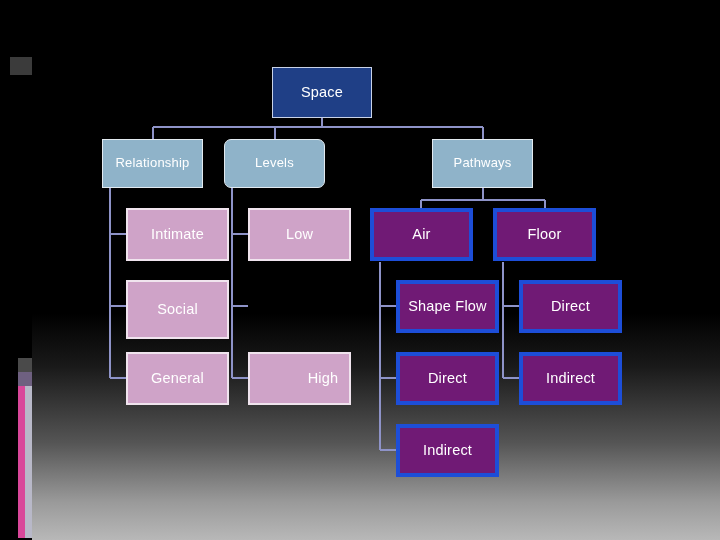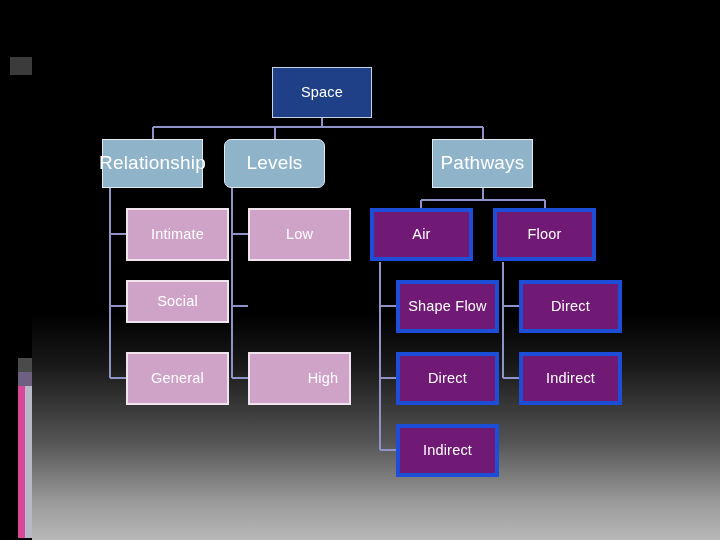--- a/index.html
+++ b/index.html
@@ -78,21 +78,21 @@
     letter-spacing: .2px;
   }
   .n-root {
     background: #1f3f86;
     border: 1px solid #c9d3e8;
     font-size: 14.5px;
   }
   .n-l1 {
     background: #8fb3c9;
     border: 1px solid #e2eaf0;
-    font-size: 19px;
+    font-size: 13px;
   }
   .n-pink {
     background: #cfa3c8;
     border: 2px solid #f0e4ee;
     font-size: 14.5px;
   }
   .n-gray {
     background: #701a75;
     border: 4px solid #1d4ed8;
     font-size: 14.5px;
@@ -158,21 +158,21 @@
   <div class="node n-l1" style="left:224px; top:139px; width:101px; height:49px;border-radius:7px;">
     <span>Levels</span>
   </div>
   <div class="node n-l1" style="left:432px; top:139px; width:101px; height:49px;">
     <span>Pathways</span>
   </div>
 
   <div class="node n-pink" style="left:126px; top:208px; width:103px; height:53px;">
     <span>Intimate</span>
   </div>
-  <div class="node n-pink" style="left:126px; top:280px; width:103px; height:43px;">
+  <div class="node n-pink" style="left:126px; top:280px; width:103px; height:59px;">
     <span>Social</span>
   </div>
   <div class="node n-pink" style="left:126px; top:352px; width:103px; height:53px;">
     <span>General</span>
   </div>
 
   <div class="node n-pink" style="left:248px; top:208px; width:103px; height:53px;">
     <span>Low</span>
   </div>
   <div class="node n-pink" style="left:248px; top:352px; width:103px; height:53px;padding-left:47px;">

